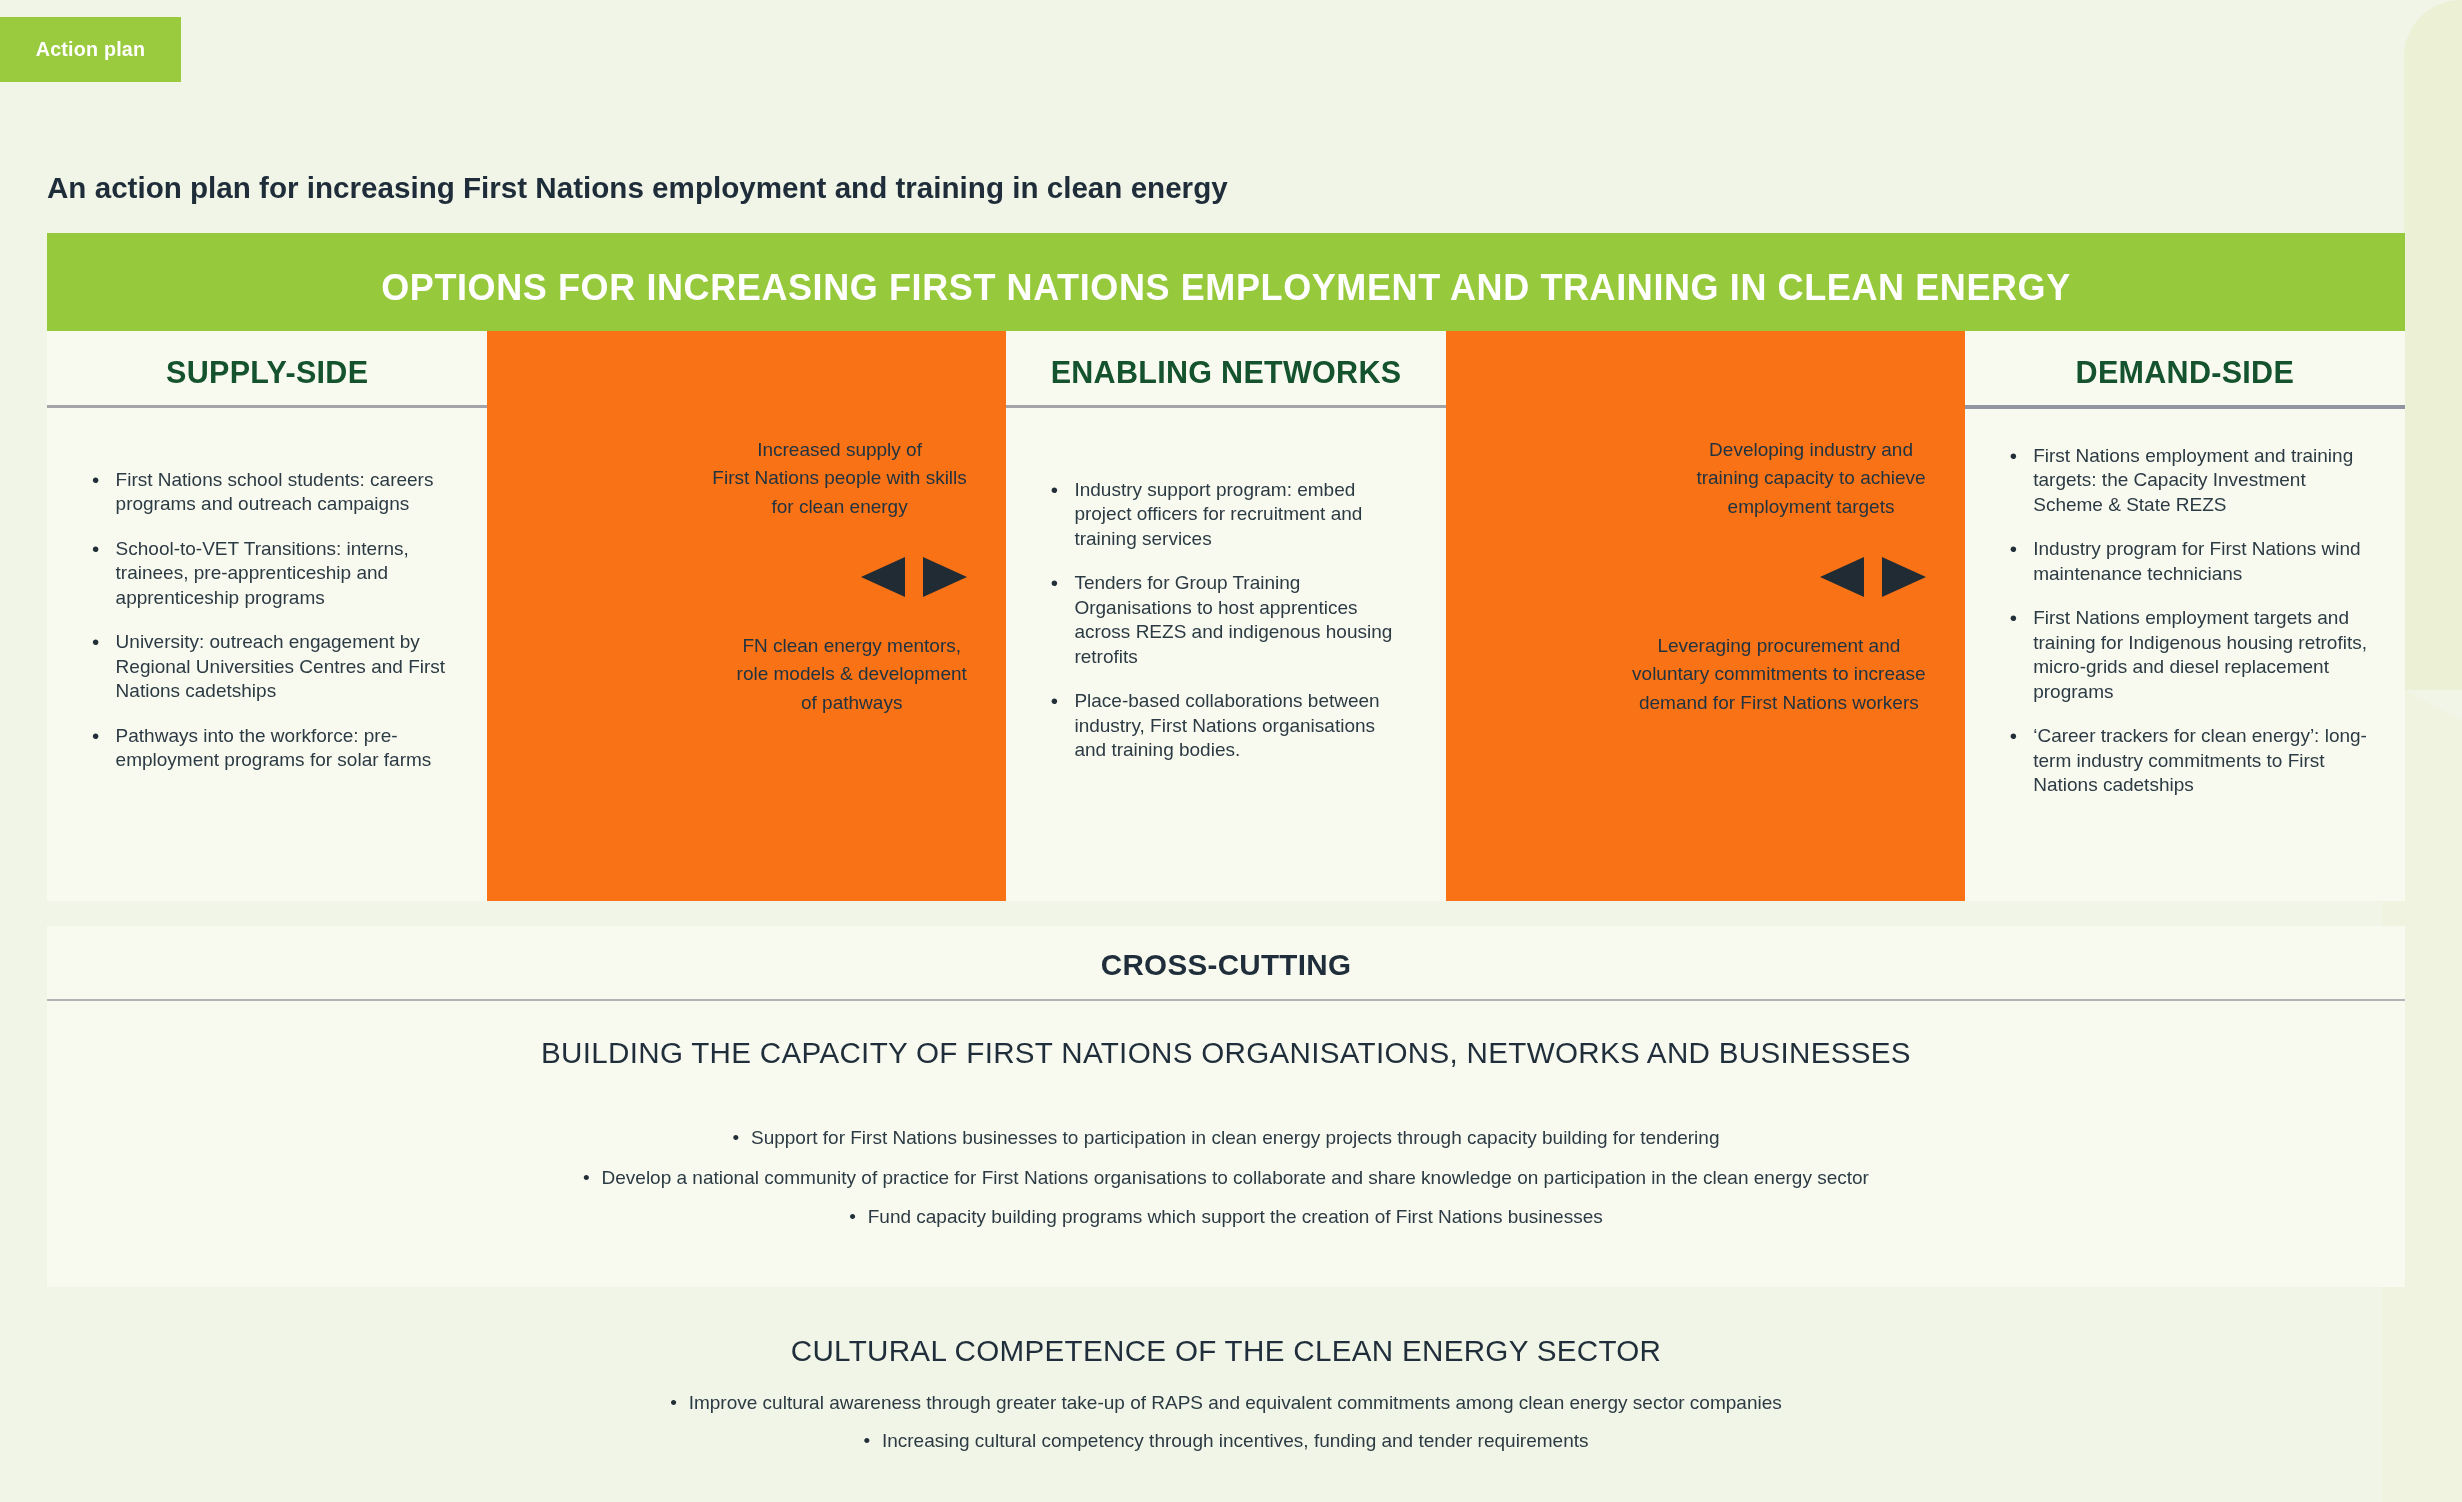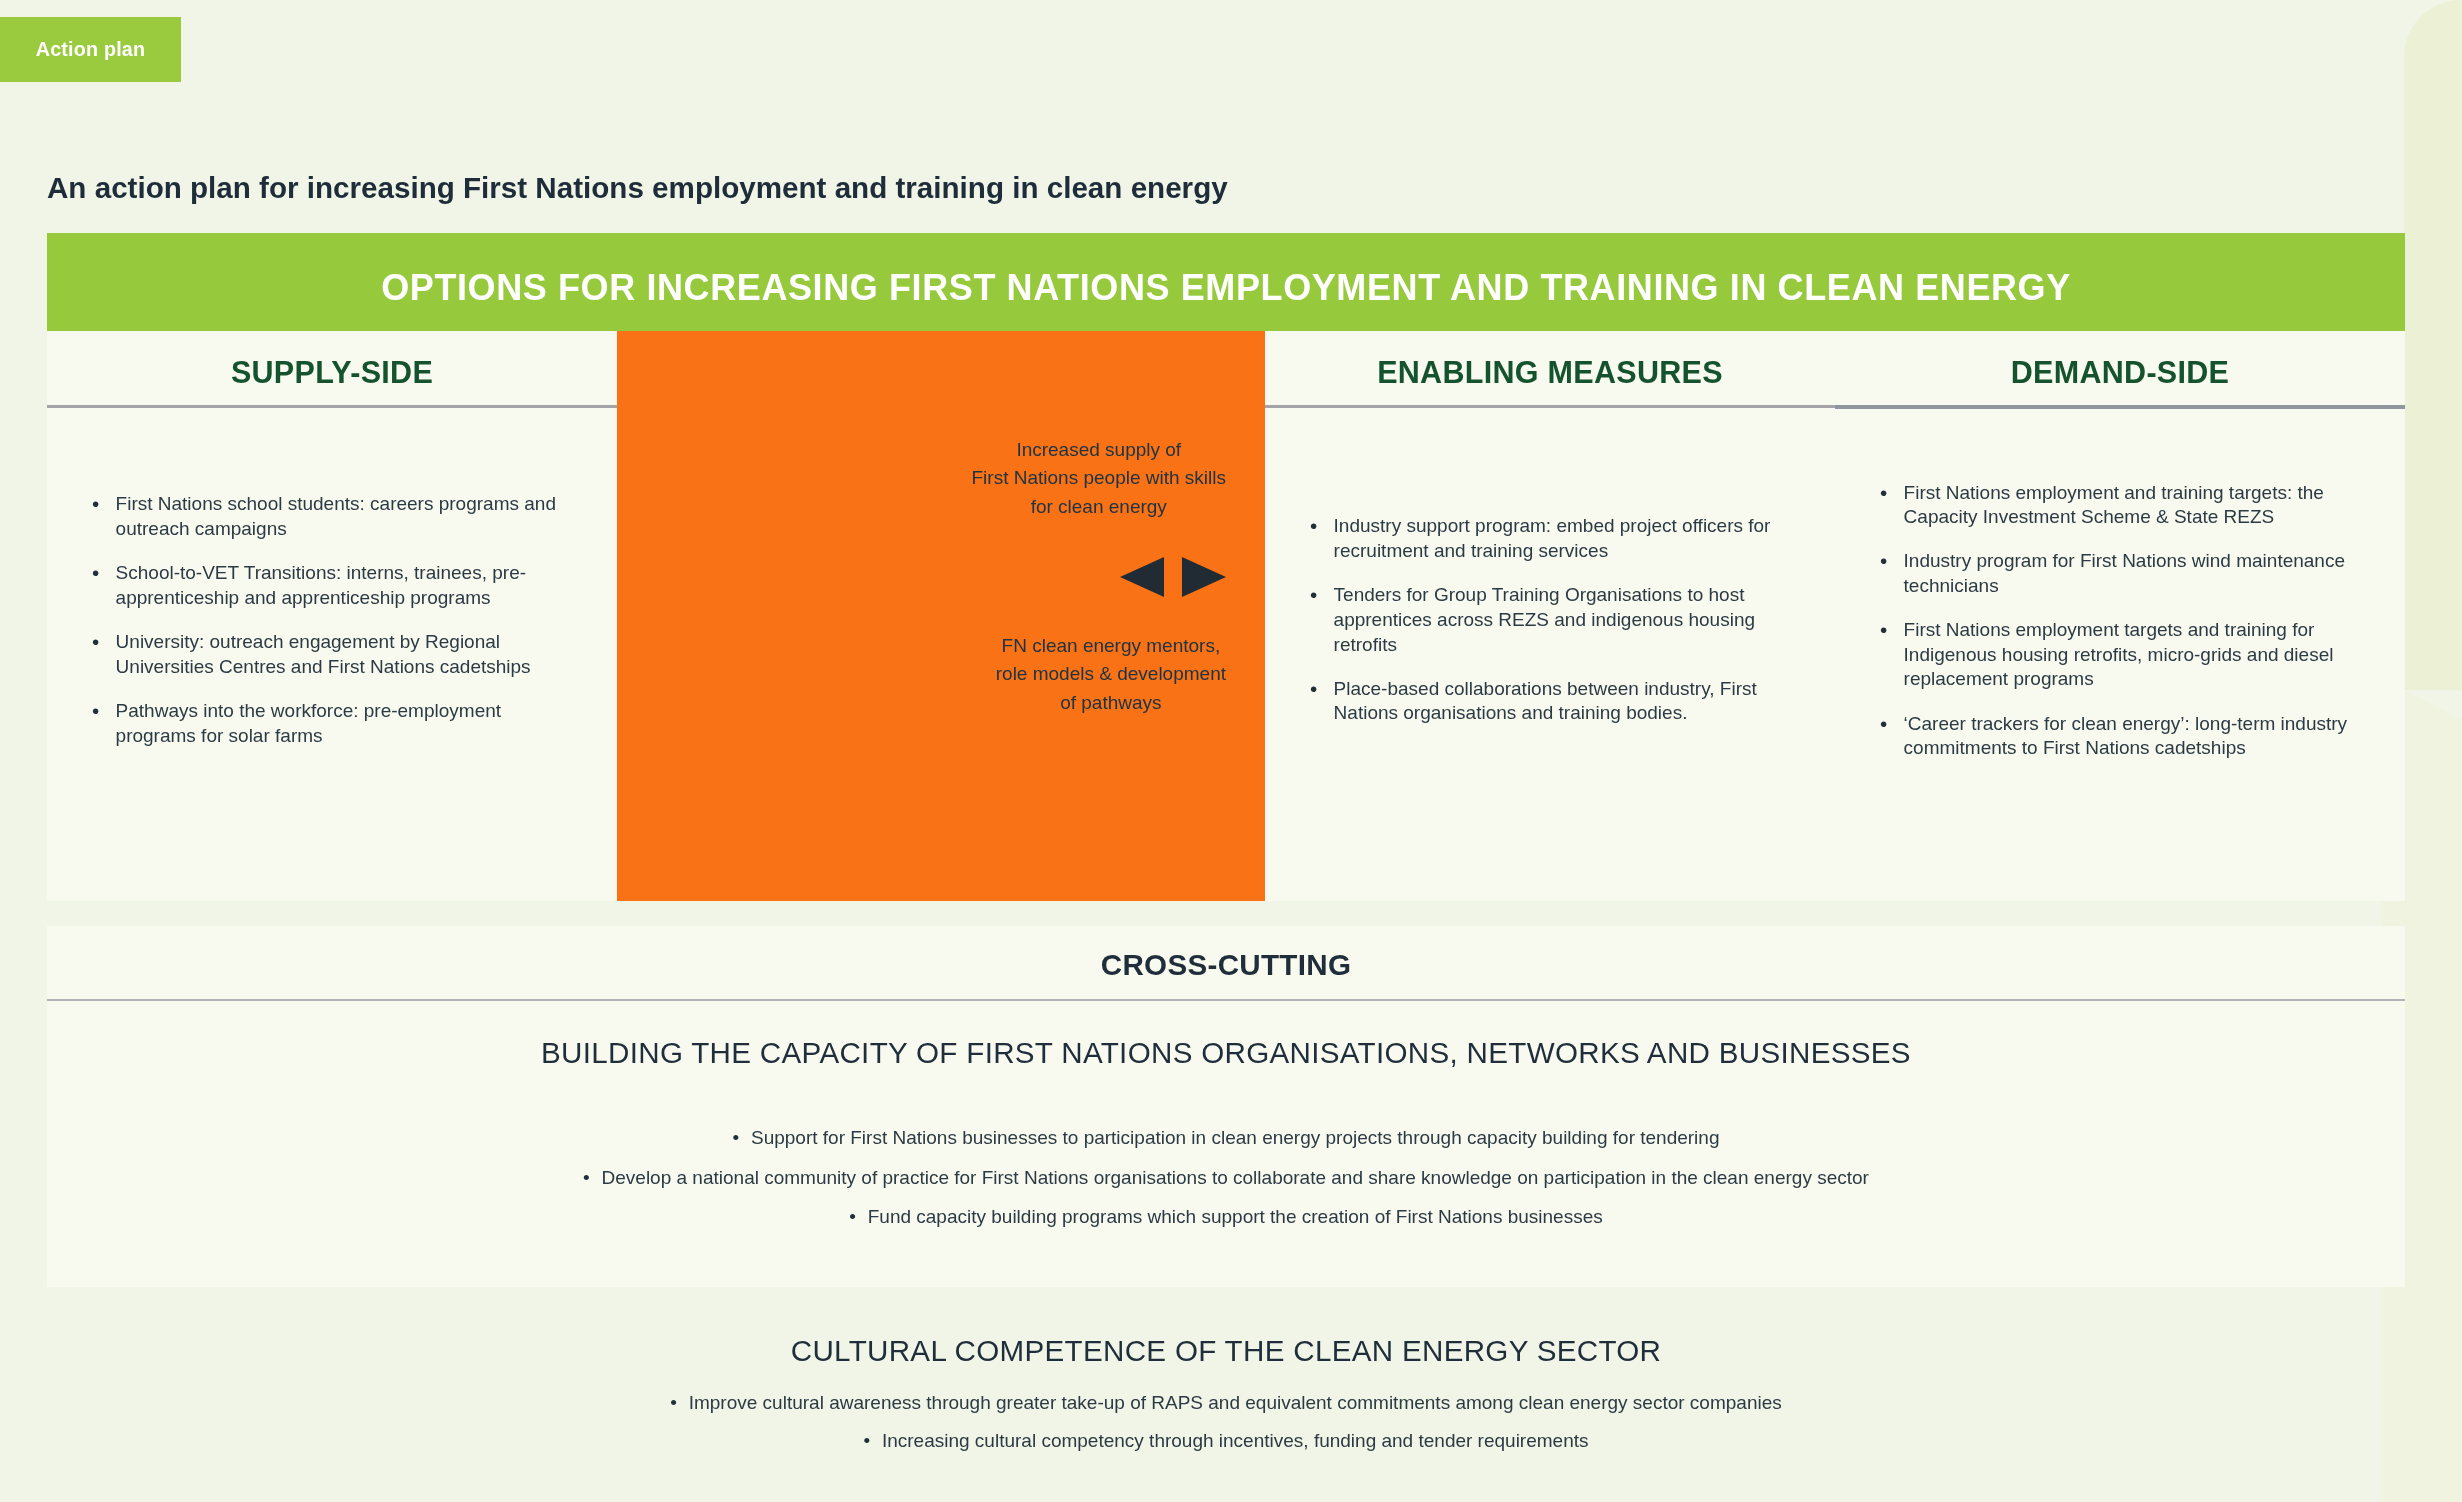--- a/index.html
+++ b/index.html
@@ -175,31 +175,43 @@
       <div class="arrows">
         <span class="tri tri-left"></span>
         <span class="tri tri-right"></span>
       </div>
       <p class="ctext">FN clean energy mentors,
 role models &amp; development
 of pathways</p>
     </section>
 
     <section class="panel">
-      <h2 class="panel-title">ENABLING MEASURES</h2>
+      <h2 class="panel-title">ENABLING NETWORKS</h2>
       <div class="panel-divider"></div>
       <div class="panel-body">
         <ul class="bullets">
           <li>Industry support program: embed project officers for recruitment and training services</li>
           <li>Tenders for Group Training Organisations to host apprentices across REZS and indigenous housing retrofits</li>
           <li>Place-based collaborations between industry, First Nations organisations and training bodies.</li>
         </ul>
       </div>
     </section>
 
+    <section class="connector">
+      <p class="ctext">Developing industry and
+training capacity to achieve
+employment targets</p>
+      <div class="arrows">
+        <span class="tri tri-left"></span>
+        <span class="tri tri-right"></span>
+      </div>
+      <p class="ctext">Leveraging procurement and
+voluntary commitments to increase
+demand for First Nations workers</p>
+    </section>
 
     <section class="panel">
       <h2 class="panel-title">DEMAND-SIDE</h2>
       <div class="panel-divider thick"></div>
       <div class="panel-body">
         <ul class="bullets">
           <li>First Nations employment and training targets: the Capacity Investment Scheme &amp; State REZS</li>
           <li>Industry program for First Nations wind maintenance technicians</li>
           <li>First Nations employment targets and training for Indigenous housing retrofits, micro-grids and diesel replacement programs</li>
           <li>‘Career trackers for clean energy’: long-term industry commitments to First Nations cadetships</li>

